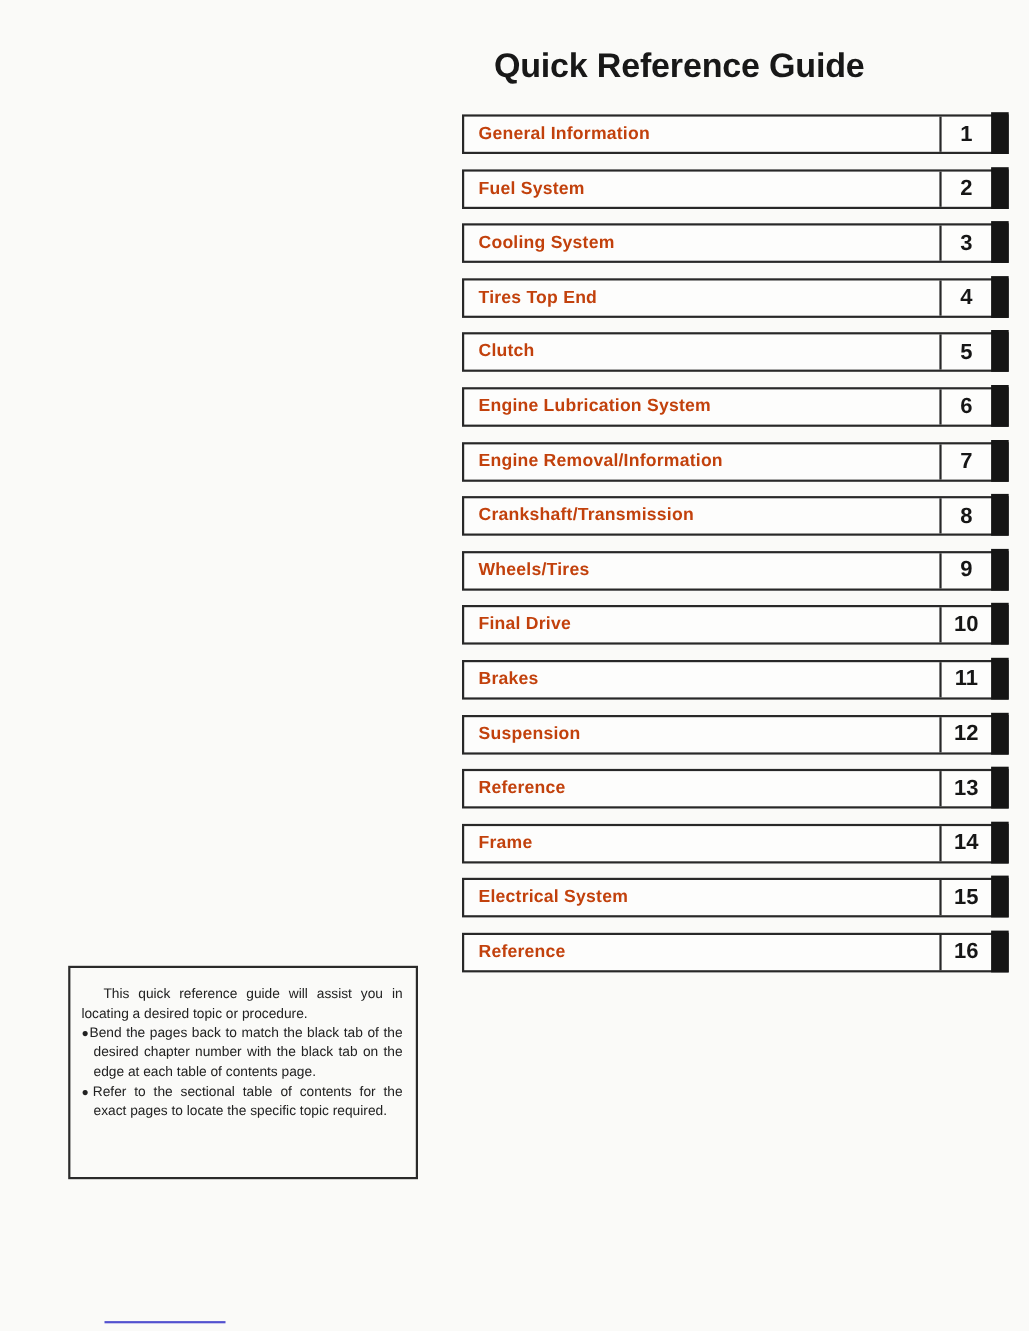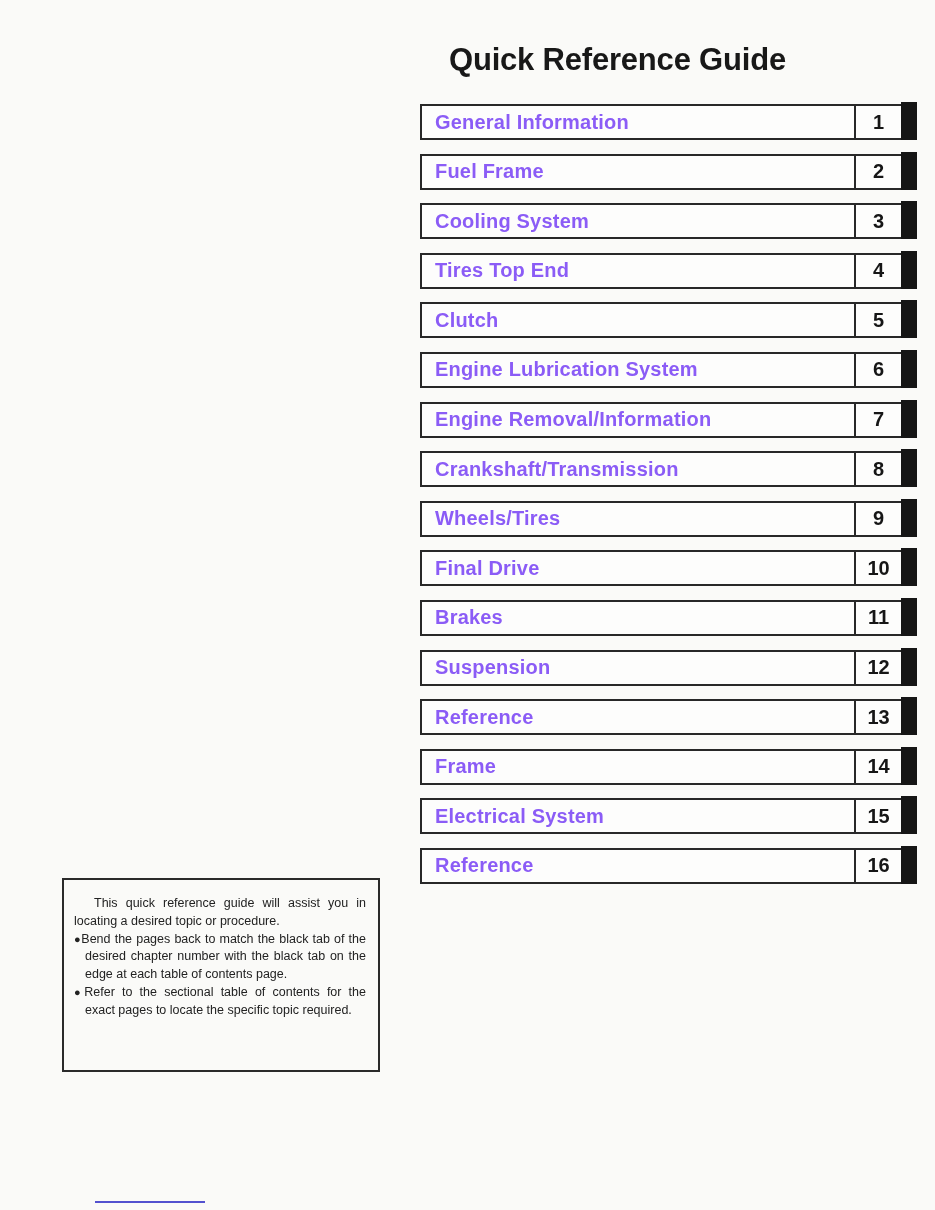--- a/index.html
+++ b/index.html
@@ -40,25 +40,25 @@
     height: 36px;
     border: 2px solid #282828;
     background: #fdfdfc;
     display: flex;
     align-items: center;
     padding-right: 14px;
   }
   .chapter-label {
     flex: 1;
     padding-left: 13px;
-    font-size: 20px;
+    font-size: 16px;
     font-weight: bold;
     letter-spacing: 0.2px;
     white-space: nowrap;
-    color: #8b5cf6;
+    color: #c2410c;
   }
   .chapter-number {
     width: 45px;
     align-self: stretch;
     display: flex;
     align-items: center;
     justify-content: center;
     border-left: 2px solid #282828;
     font-size: 20px;
     font-weight: bold;
@@ -113,21 +113,21 @@
 <div class="page-title">Quick Reference Guide</div>
 
 <div class="chapter-list" id="chapter-rows">
   <div class="chapter-row">
     <span class="chapter-label">General Information</span>
     <span class="chapter-number">1</span>
     <span class="chapter-tab" style="background: rgb(21, 21, 21);"></span>
   </div>
 
   <div class="chapter-row">
-    <span class="chapter-label">Fuel Frame</span>
+    <span class="chapter-label">Fuel System</span>
     <span class="chapter-number">2</span>
     <span class="chapter-tab" style="background: rgb(21, 21, 21);"></span>
   </div>
 
   <div class="chapter-row">
     <span class="chapter-label">Cooling System</span>
     <span class="chapter-number">3</span>
     <span class="chapter-tab" style="background: rgb(21, 21, 21);"></span>
   </div>
 

